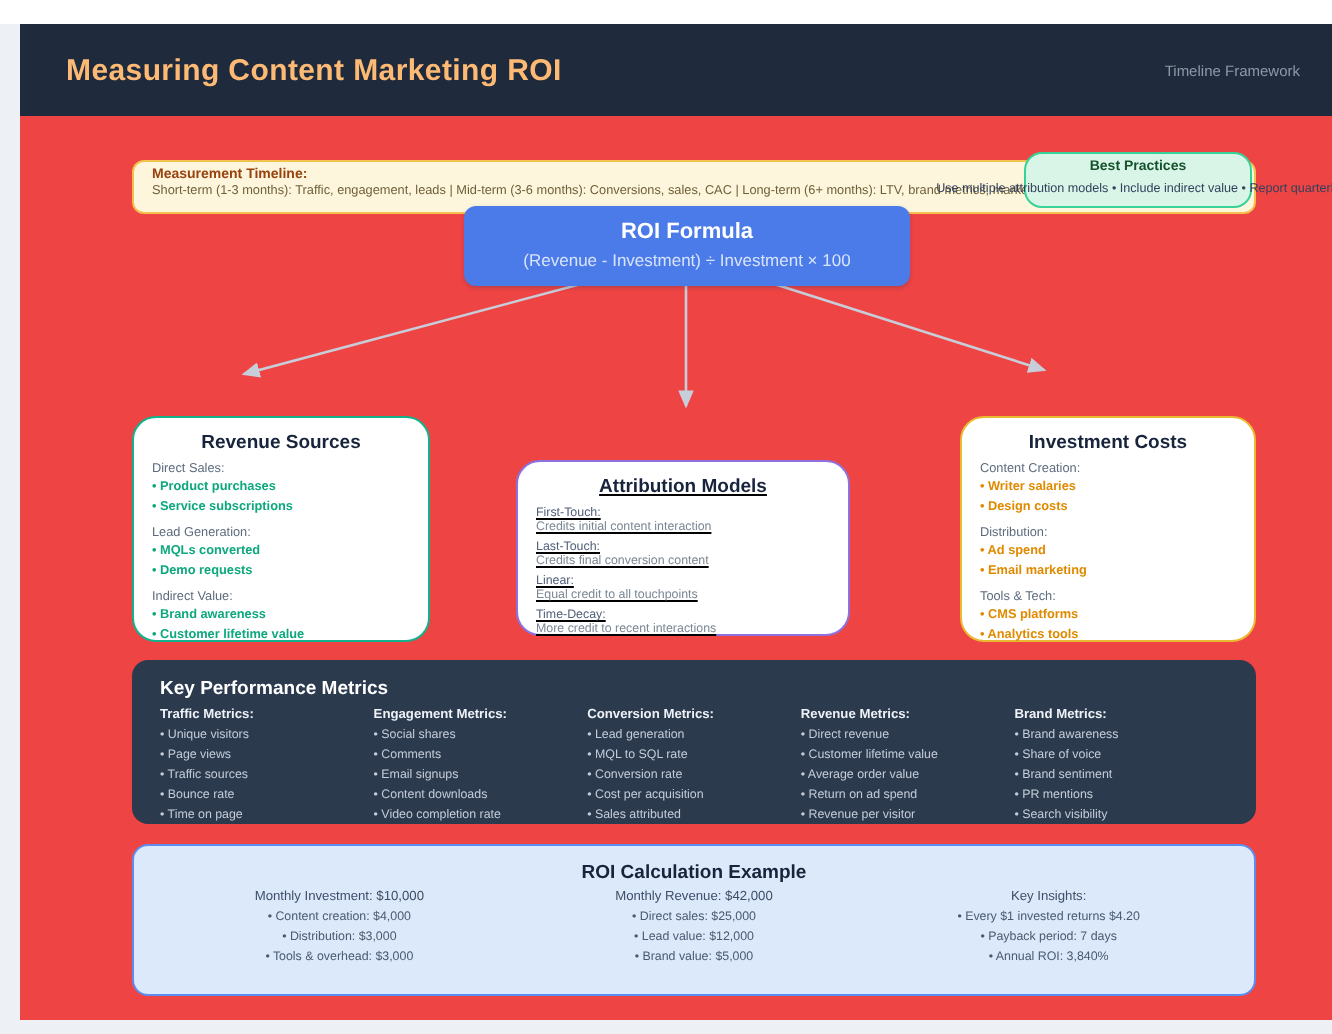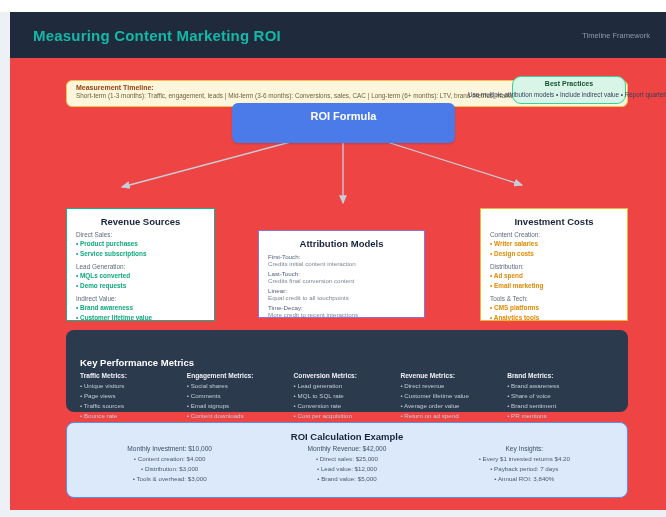--- a/index.html
+++ b/index.html
@@ -2,59 +2,59 @@
 <html><head>
 <meta charset="utf-8">
 <style>
   html,body{margin:0;padding:0;}
   body{background:#edf1f6;font-family:"Liberation Sans","DejaVu Sans",sans-serif;}
   .page{position:relative;width:666px;height:517px;background:#edf1f6;overflow:hidden;}
   .topstrip{position:absolute;left:0;top:0;width:666px;height:12px;background:#ffffff;}
   .appbar{position:absolute;left:10px;top:12px;width:656px;height:46px;background:#1f2a3c;
           display:flex;align-items:center;justify-content:space-between;box-sizing:border-box;
           padding:0 16px 0 23px;}
-  .appbar h1{margin:0;font-size:15px;font-weight:bold;color:#14b8a6;letter-spacing:.2px;}
+  .appbar h1{margin:0;font-size:15px;font-weight:bold;color:#fdba74;letter-spacing:.2px;}
   .appbar .subtitle{font-size:7.5px;color:#8e99a8;}
   .canvas{position:absolute;left:10px;top:58px;width:656px;height:452px;background:#ef4444;}
   .arrows{position:absolute;left:0;top:0;width:656px;height:447px;z-index:0;pointer-events:none;}
 
   .timeline{position:absolute;left:56px;top:22px;width:562px;height:27px;box-sizing:border-box;
             background:#fdf6dd;border:1.5px solid #f2c14e;border-radius:6px;padding:3px 9px;z-index:1;}
   .tl-label{font-size:7px;font-weight:bold;color:#98420e;}
   .tl-text{font-size:6.4px;color:#6e5f38;white-space:nowrap;margin-top:1px;}
 
   .best{position:absolute;left:502px;top:18px;width:114px;height:28px;box-sizing:border-box;
         background:#d9f5e8;border:1.4px solid #36d399;border-radius:9px;z-index:3;}
   .best-title{font-size:7px;font-weight:bold;color:#14532d;text-align:center;margin-top:3px;}
   .best-text{position:absolute;left:50%;top:14px;transform:translateX(-50%);
              white-space:nowrap;font-size:6.3px;color:#33415c;}
 
   .formula{position:absolute;left:222px;top:45px;width:223px;height:40px;background:#4b7be8;
            border-radius:6px;text-align:center;z-index:2;box-shadow:0 1px 2px rgba(30,50,90,.25);}
   .f-title{font-size:11px;font-weight:bold;color:#ffffff;margin-top:7px;}
   .f-expr{font-size:8.5px;color:#d8e4fd;margin-top:3px;}
 
-  .card{position:absolute;background:#ffffff;border-radius:0;box-sizing:border-box;z-index:2;}
+  .card{position:absolute;background:#ffffff;border-radius:12px;box-sizing:border-box;z-index:2;}
   .card-title{font-size:9.5px;font-weight:bold;color:#18243c;text-align:center;margin:7px 0 4px;}
   .card-body{padding:0 9px;}
   .green-box{left:56px;top:150px;width:149px;height:113px;border:1.4px solid #12b28c;}
-  .purple-box{left:248px;top:172px;width:167px;height:88px;border:1.4px solid #8b72e0;}
+  .purple-box{left:248px;top:172px;width:167px;height:88px;border:1.4px solid #8b72e0;text-decoration:underline;}
   .gold-box{left:470px;top:150px;width:148px;height:113px;border:1.4px solid #e8b931;}
   .section{margin-bottom:4px;}
   .sec-label{font-size:6.4px;color:#5c6b7d;margin-bottom:1px;}
   .bullet{font-size:6.4px;font-weight:bold;line-height:1.55;}
   .green-box .bullet{color:#0ea87e;}
   .gold-box .bullet{color:#e08a00;}
   .def{margin-bottom:3px;}
   .def-label{font-size:6.2px;color:#51607a;}
   .def-desc{font-size:6.2px;color:#7b8794;}
 
   .kpm{position:absolute;left:56px;top:272px;width:562px;height:82px;background:#2c3a4e;
        border-radius:8px;box-sizing:border-box;z-index:2;}
-  .kpm-title{font-size:9.5px;font-weight:bold;color:#ffffff;padding:27px 14px 3px;}
+  .kpm-title{font-size:9.5px;font-weight:bold;color:#ffffff;padding:9px 14px 3px;}
   .kpm-cols{display:flex;padding:1px 14px 0;}
   .kpm .col{flex:1;}
   .kpm .col-header{font-size:6.6px;font-weight:bold;color:#eef2f7;margin-bottom:2px;}
   .kpm .col-item{font-size:6.2px;color:#c3ccd8;line-height:1.6;}
 
   .example{position:absolute;left:56px;top:364px;width:562px;height:76px;background:#dce9fb;
            border:1.4px solid #5b8def;border-radius:8px;box-sizing:border-box;z-index:2;text-align:center;}
   .ex-title{font-size:9.5px;font-weight:bold;color:#18243c;padding:8px 14px 2px;}
   .ex-cols{display:flex;padding:1px 14px 0;}
   .example .col{flex:1;}
@@ -91,20 +91,21 @@
       <div class="tl-text">Short-term (1-3 months): Traffic, engagement, leads | Mid-term (3-6 months): Conversions, sales, CAC | Long-term (6+ months): LTV, brand metrics, market share</div>
     </div>
 
     <div class="best">
       <div class="best-title">Best Practices</div>
       <div class="best-text">Use multiple attribution models • Include indirect value • Report quarterly</div>
     </div>
 
     <div class="formula">
       <div class="f-title">ROI Formula</div>
+      <div class="f-expr">(Revenue - Investment) ÷ Investment × 100</div>
     </div>
 
     <div class="card green-box">
       <div class="card-title">Revenue Sources</div>
       <div class="card-body">
           <div class="section">
             <div class="sec-label">Direct Sales:</div>
             <div class="bullet">• Product purchases</div>
             <div class="bullet">• Service subscriptions</div>
           </div>

